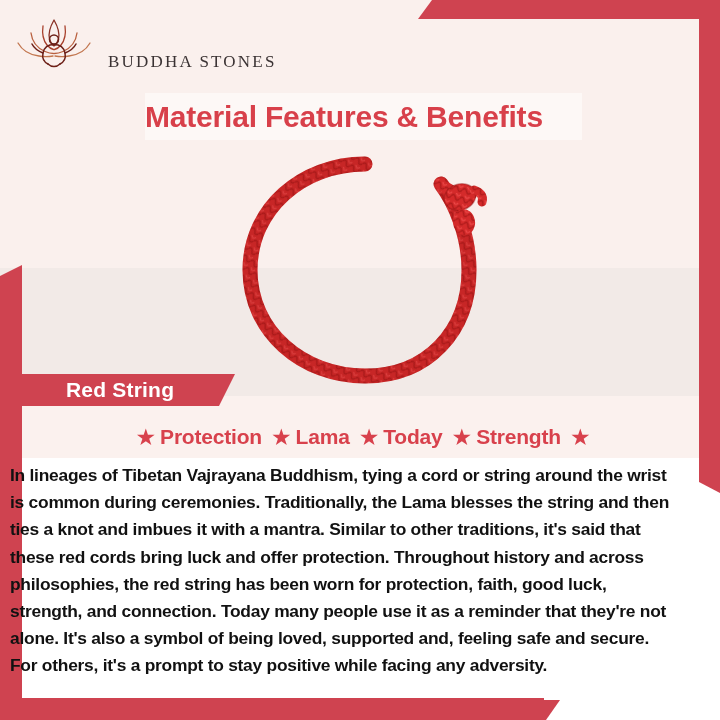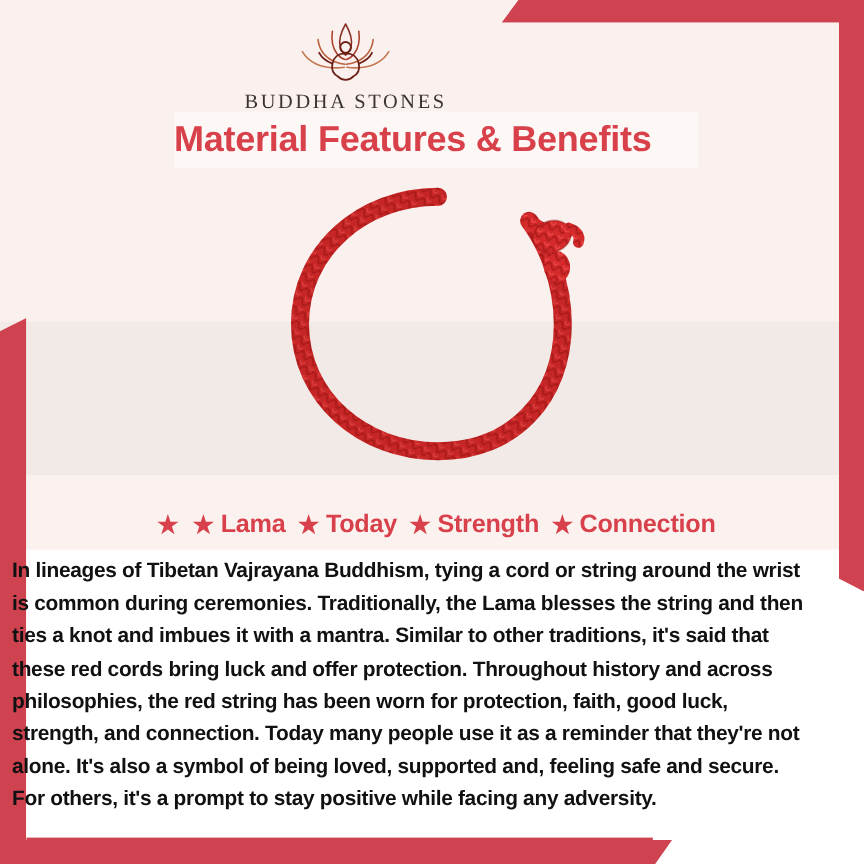--- a/index.html
+++ b/index.html
@@ -81,22 +81,22 @@
     width: 522px; height: 2px;
     background: #cf4350;
   }
 
   
   .logo {
     position: absolute;
     left: 0; top: 16px;
     width: 576px;
     display: flex;
-    flex-direction: column;
-    align-items: center;
+    flex-direction: row;
+    align-items: flex-end;
   }
   .logo-mark { width: 108px; height: 56px; display: block; }
   .logo-word {
     margin-top: 3px;
     font-family: "Liberation Serif", serif;
     font-size: 17px;
     letter-spacing: 2.2px;
     color: #3a3233;
     white-space: nowrap;
   }
@@ -239,38 +239,41 @@
     </defs>
     <path d="M137 12 C74 12 22 57 22 118 C22 179 74 224 137 224 C200 224 241 179 241 118 C241 84 228 52 213 32" fill="none" stroke="url(#braid)" stroke-width="15" stroke-linecap="round"></path>
     <path d="M137 12 C74 12 22 57 22 118 C22 179 74 224 137 224 C200 224 241 179 241 118 C241 84 228 52 213 32" fill="none" stroke="#8e1414" stroke-width="15" stroke-linecap="round" opacity="0.18"></path>
     <path d="M213 32 C222 40 232 44 243 42" fill="none" stroke="url(#braid)" stroke-width="12" stroke-linecap="round"></path>
     <ellipse cx="232" cy="45" rx="16" ry="13" fill="url(#braid)" transform="rotate(-18 232 45)"></ellipse>
     <ellipse cx="232" cy="45" rx="16" ry="13" fill="none" stroke="#8e1414" stroke-width="1.4" opacity="0.4" transform="rotate(-18 232 45)"></ellipse>
     <ellipse cx="236" cy="70" rx="11" ry="13" fill="url(#braid)" transform="rotate(-10 236 70)"></ellipse>
     <path d="M246 38 C252 40 256 44 254 50" fill="none" stroke="url(#braid)" stroke-width="9" stroke-linecap="round"></path>
   </svg>
 
+  <div class="label-band">
+    <div class="label-text">Red String</div>
+  </div>
 
   <div class="benefits">
     <div class="benefit">
       <span class="benefit-star">★</span>
+      <span class="benefit-label">Protection</span>
     </div>
     <div class="benefit">
       <span class="benefit-star">★</span>
       <span class="benefit-label">Lama</span>
     </div>
     <div class="benefit">
       <span class="benefit-star">★</span>
       <span class="benefit-label">Today</span>
     </div>
     <div class="benefit">
       <span class="benefit-star">★</span>
       <span class="benefit-label">Strength</span>
     </div>
     <div class="benefit">
       <span class="benefit-star">★</span>
-      <span class="benefit-label">Connection</span>
     </div>
   </div>
 
   <p class="body-copy">In lineages of Tibetan Vajrayana Buddhism, tying a cord or string around the wrist is common during ceremonies. Traditionally, the Lama blesses the string and then ties a knot and imbues it with a mantra. Similar to other traditions, it's said that these red cords bring luck and offer protection. Throughout history and across philosophies, the red string has been worn for protection, faith, good luck, strength, and connection. Today many people use it as a reminder that they're not alone. It's also a symbol of being loved, supported and, feeling safe and secure. For others, it's a prompt to stay positive while facing any adversity.</p>
 
 </div>
 
 </body></html>

